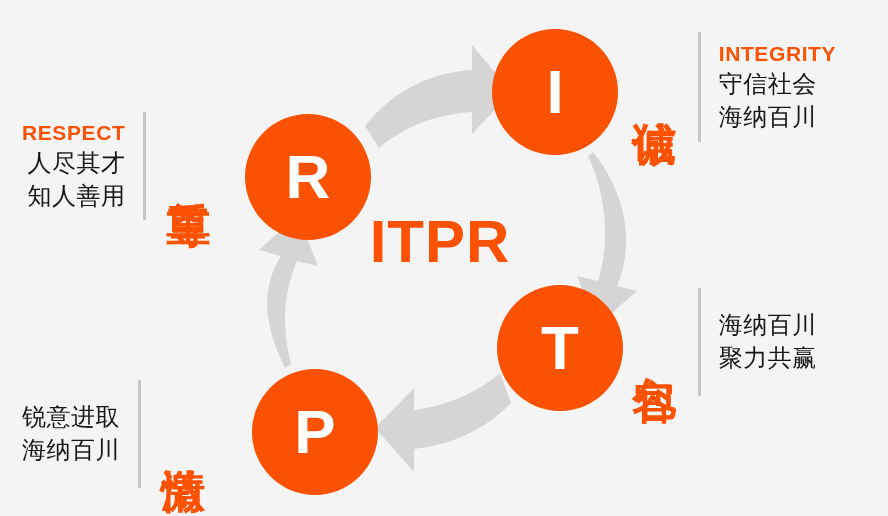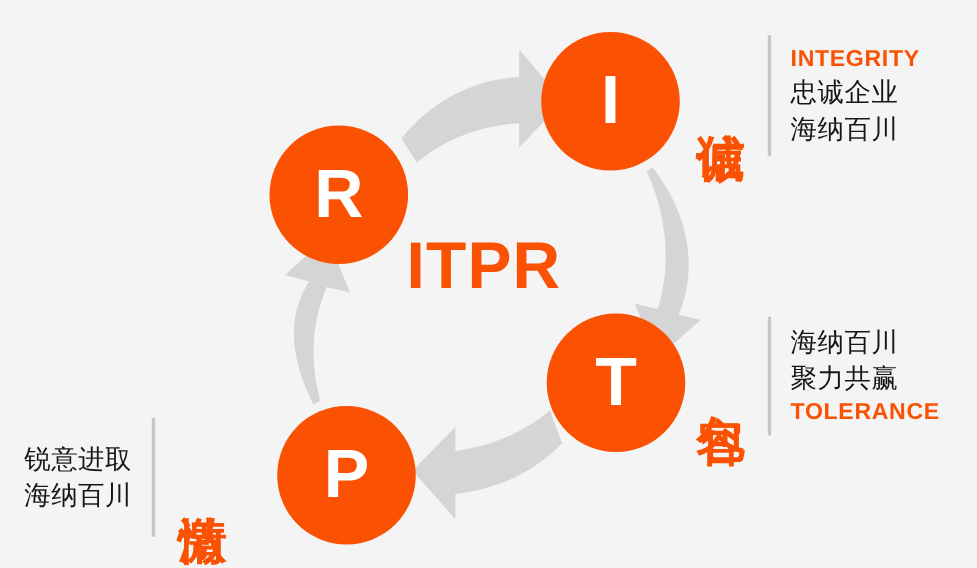--- a/index.html
+++ b/index.html
@@ -233,42 +233,52 @@
   </div>
   <div class="node-circle" id="circle-t">
     <span class="node-letter">T</span>
   </div>
   <div class="node-circle" id="circle-p">
     <span class="node-letter">P</span>
   </div>
 
   <div id="acronym">ITPR</div>
 
+  <div class="value-block" id="block-respect">
+    <div class="vb-col detail">
+      <div class="latin">RESPECT</div>
+      <div class="cn-small">人尽其才</div>
+      <div class="cn-small">知人善用</div>
+    </div>
+    <div class="vb-divider"></div>
+    <div class="vb-col big">
+      <div class="cn-big" style="writing-mode: vertical-rl; text-orientation: upright;">尊重</div>
+    </div>
+  </div>
 
   <div class="value-block" id="block-integrity">
     <div class="vb-col big">
       <div class="cn-big" style="writing-mode: vertical-rl; text-orientation: upright;">诚信</div>
     </div>
     <div class="vb-divider"></div>
     <div class="vb-col detail">
       <div class="latin">INTEGRITY</div>
-      <div class="cn-small">忠诚企业</div>
+      <div class="cn-small">守信社会</div>
       <div class="cn-small">海纳百川</div>
     </div>
   </div>
 
   <div class="value-block" id="block-tolerance">
     <div class="vb-col big">
       <div class="cn-big" style="writing-mode: vertical-rl; text-orientation: upright;">包容</div>
     </div>
     <div class="vb-divider"></div>
     <div class="vb-col detail">
       <div class="cn-small">海纳百川</div>
       <div class="cn-small">聚力共赢</div>
-      <div class="latin">TOLERANCE</div>
     </div>
   </div>
 
   <div class="value-block" id="block-passion">
     <div class="vb-col detail">
       <div class="cn-small">锐意进取</div>
       <div class="cn-small">海纳百川</div>
     </div>
     <div class="vb-divider"></div>
     <div class="vb-col big">

